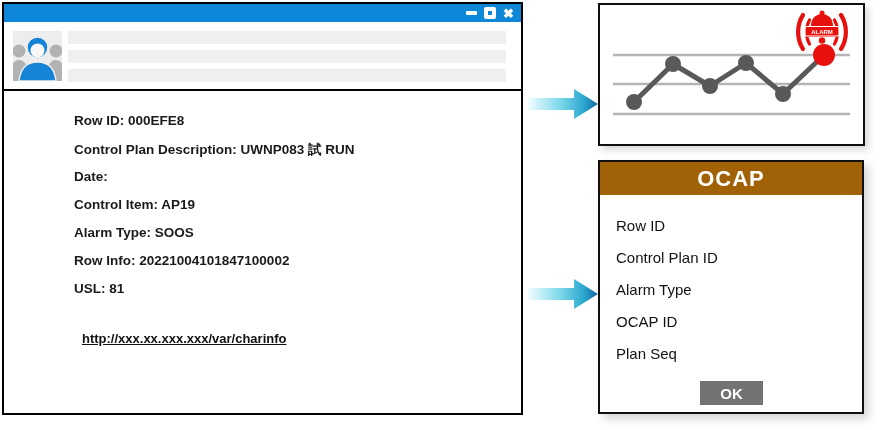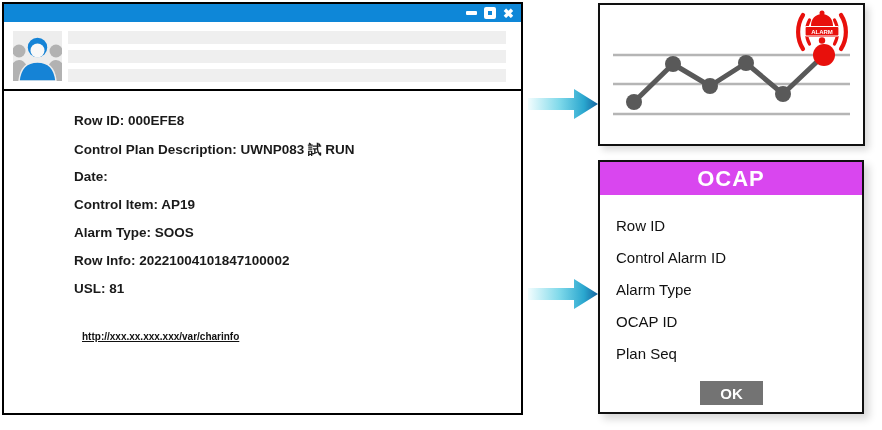--- a/index.html
+++ b/index.html
@@ -15,38 +15,38 @@
   .tb-min { width:11px; height:4px; background:#fff; border-radius:1px; }
   .tb-max { width:12px; height:12px; background:#fff; border-radius:2px; position:relative; }
   .tb-max::after { content:""; position:absolute; left:4px; top:4px; width:4px; height:4px; background:#0e87d8; }
   .tb-close { color:#fff; font-size:13px; font-weight:bold; line-height:13px; }
   .win-header { position:relative; height:69px; border-bottom:2px solid #000; background:#fff; }
   .avatar { position:absolute; left:9px; top:9px; width:49px; height:50px; }
   .hbars { position:absolute; left:64px; top:9px; width:438px; }
   .hbar { height:13px; background:#efefef; margin-bottom:6px; }
   .win-body { position:relative; height:100%; }
   .fld { position:absolute; left:70px; font-size:13.5px; font-weight:bold; color:#1a1a1a; white-space:nowrap; }
-  .lnk { position:absolute; left:78px; font-size:10px; font-weight:bold; color:#111;
+  .lnk { position:absolute; left:78px; font-size:13px; font-weight:bold; color:#111;
          text-decoration:underline; white-space:nowrap; }
 
   
   .arrow { position:absolute; width:70px; height:34px; }
   .arrow1 { left:528px; top:87px; }
   .arrow2 { left:528px; top:277px; }
 
   
   .chartbox { position:absolute; left:598px; top:3px; width:267px; height:143px;
               background:#fff; border:2px solid #101010; box-shadow:4px 4px 7px rgba(0,0,0,0.15); }
   .spc { position:absolute; left:0; top:0; width:263px; height:139px; }
   .alarm { position:absolute; left:190px; top:1px; width:64px; height:58px; }
 
   
   .ocap { position:absolute; left:598px; top:160px; width:266px; height:254px;
           background:#fff; border:2px solid #101010; box-shadow:5px 5px 8px rgba(0,0,0,0.16); }
-  .ocap-header { height:33px; background:#d946ef; color:#fff; font-size:22px; font-weight:bold;
+  .ocap-header { height:33px; background:#a16207; color:#fff; font-size:22px; font-weight:bold;
                  display:flex; align-items:center; justify-content:center; letter-spacing:1px; }
   .ocap-item { position:absolute; left:16px; font-size:15px; font-weight:normal; color:#111; white-space:nowrap; }
   .ok-btn { position:absolute; left:100px; top:219px; width:63px; height:24px; background:#737373;
             color:#fff; font-size:15px; font-weight:bold; display:flex; align-items:center;
             justify-content:center; border:none; font-family:"Liberation Sans", sans-serif; }
 </style>
 </head>
 <body>
 
 <div class="stage">
@@ -141,20 +141,20 @@
         <circle cx="32" cy="34.5" r="3.2"></circle>
       </g>
       <rect x="15" y="20.5" width="34" height="9.5" rx="1.5" fill="#e8100c" stroke="#fff" stroke-width="1.2"></rect>
       <text x="32" y="27.8" text-anchor="middle" font-size="6" font-weight="bold" fill="#fff">ALARM</text>
     </svg>
   </div>
 
   <div class="ocap">
     <div class="ocap-header">OCAP</div>
     <div class="ocap-item" style="top:55px">Row ID</div>
-    <div class="ocap-item" style="top:87px">Control Alarm ID</div>
+    <div class="ocap-item" style="top:87px">Control Plan ID</div>
     <div class="ocap-item" style="top:119px">Alarm Type</div>
     <div class="ocap-item" style="top:151px">OCAP ID</div>
     <div class="ocap-item" style="top:183px">Plan Seq</div>
     <button class="ok-btn">OK</button>
   </div>
 
 </div>
 
 </body></html>

